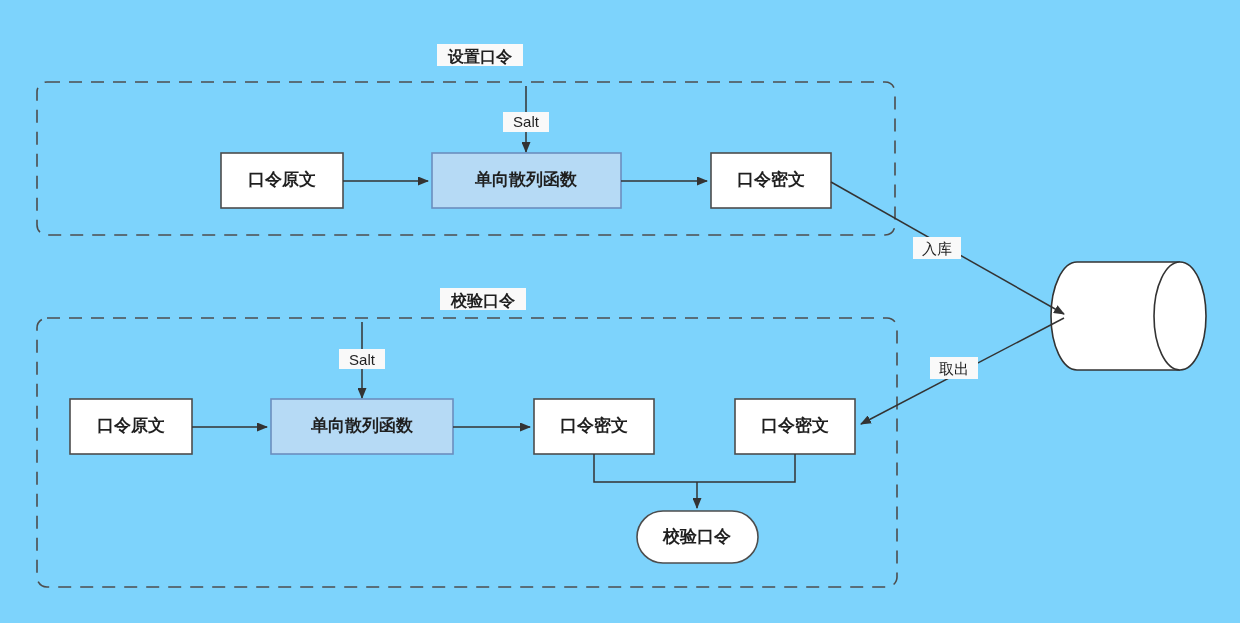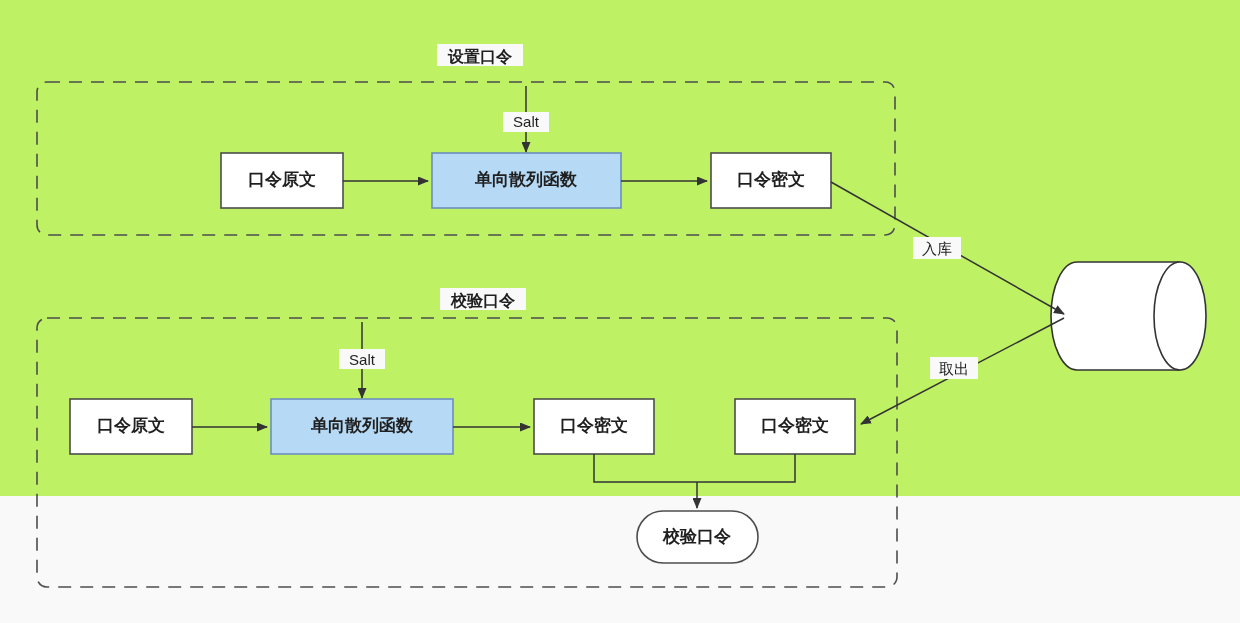--- a/index.html
+++ b/index.html
@@ -9,22 +9,22 @@
   }
   body {
     width: 1240px;
     height: 623px;
     font-family: "Liberation Sans", "DejaVu Sans", sans-serif;
     overflow: hidden;
   }
   #diagram-root {
     position: relative;
     width: 1240px;
-    height: 496px;
-    background: #bef264;
+    height: 623px;
+    background: #7dd3fc;
   }
   svg.canvas {
     display: block;
     width: 1240px;
     height: 623px;
   }
   .group-box {
     fill: none;
     stroke: #4d4d4d;
     stroke-width: 1.6;

